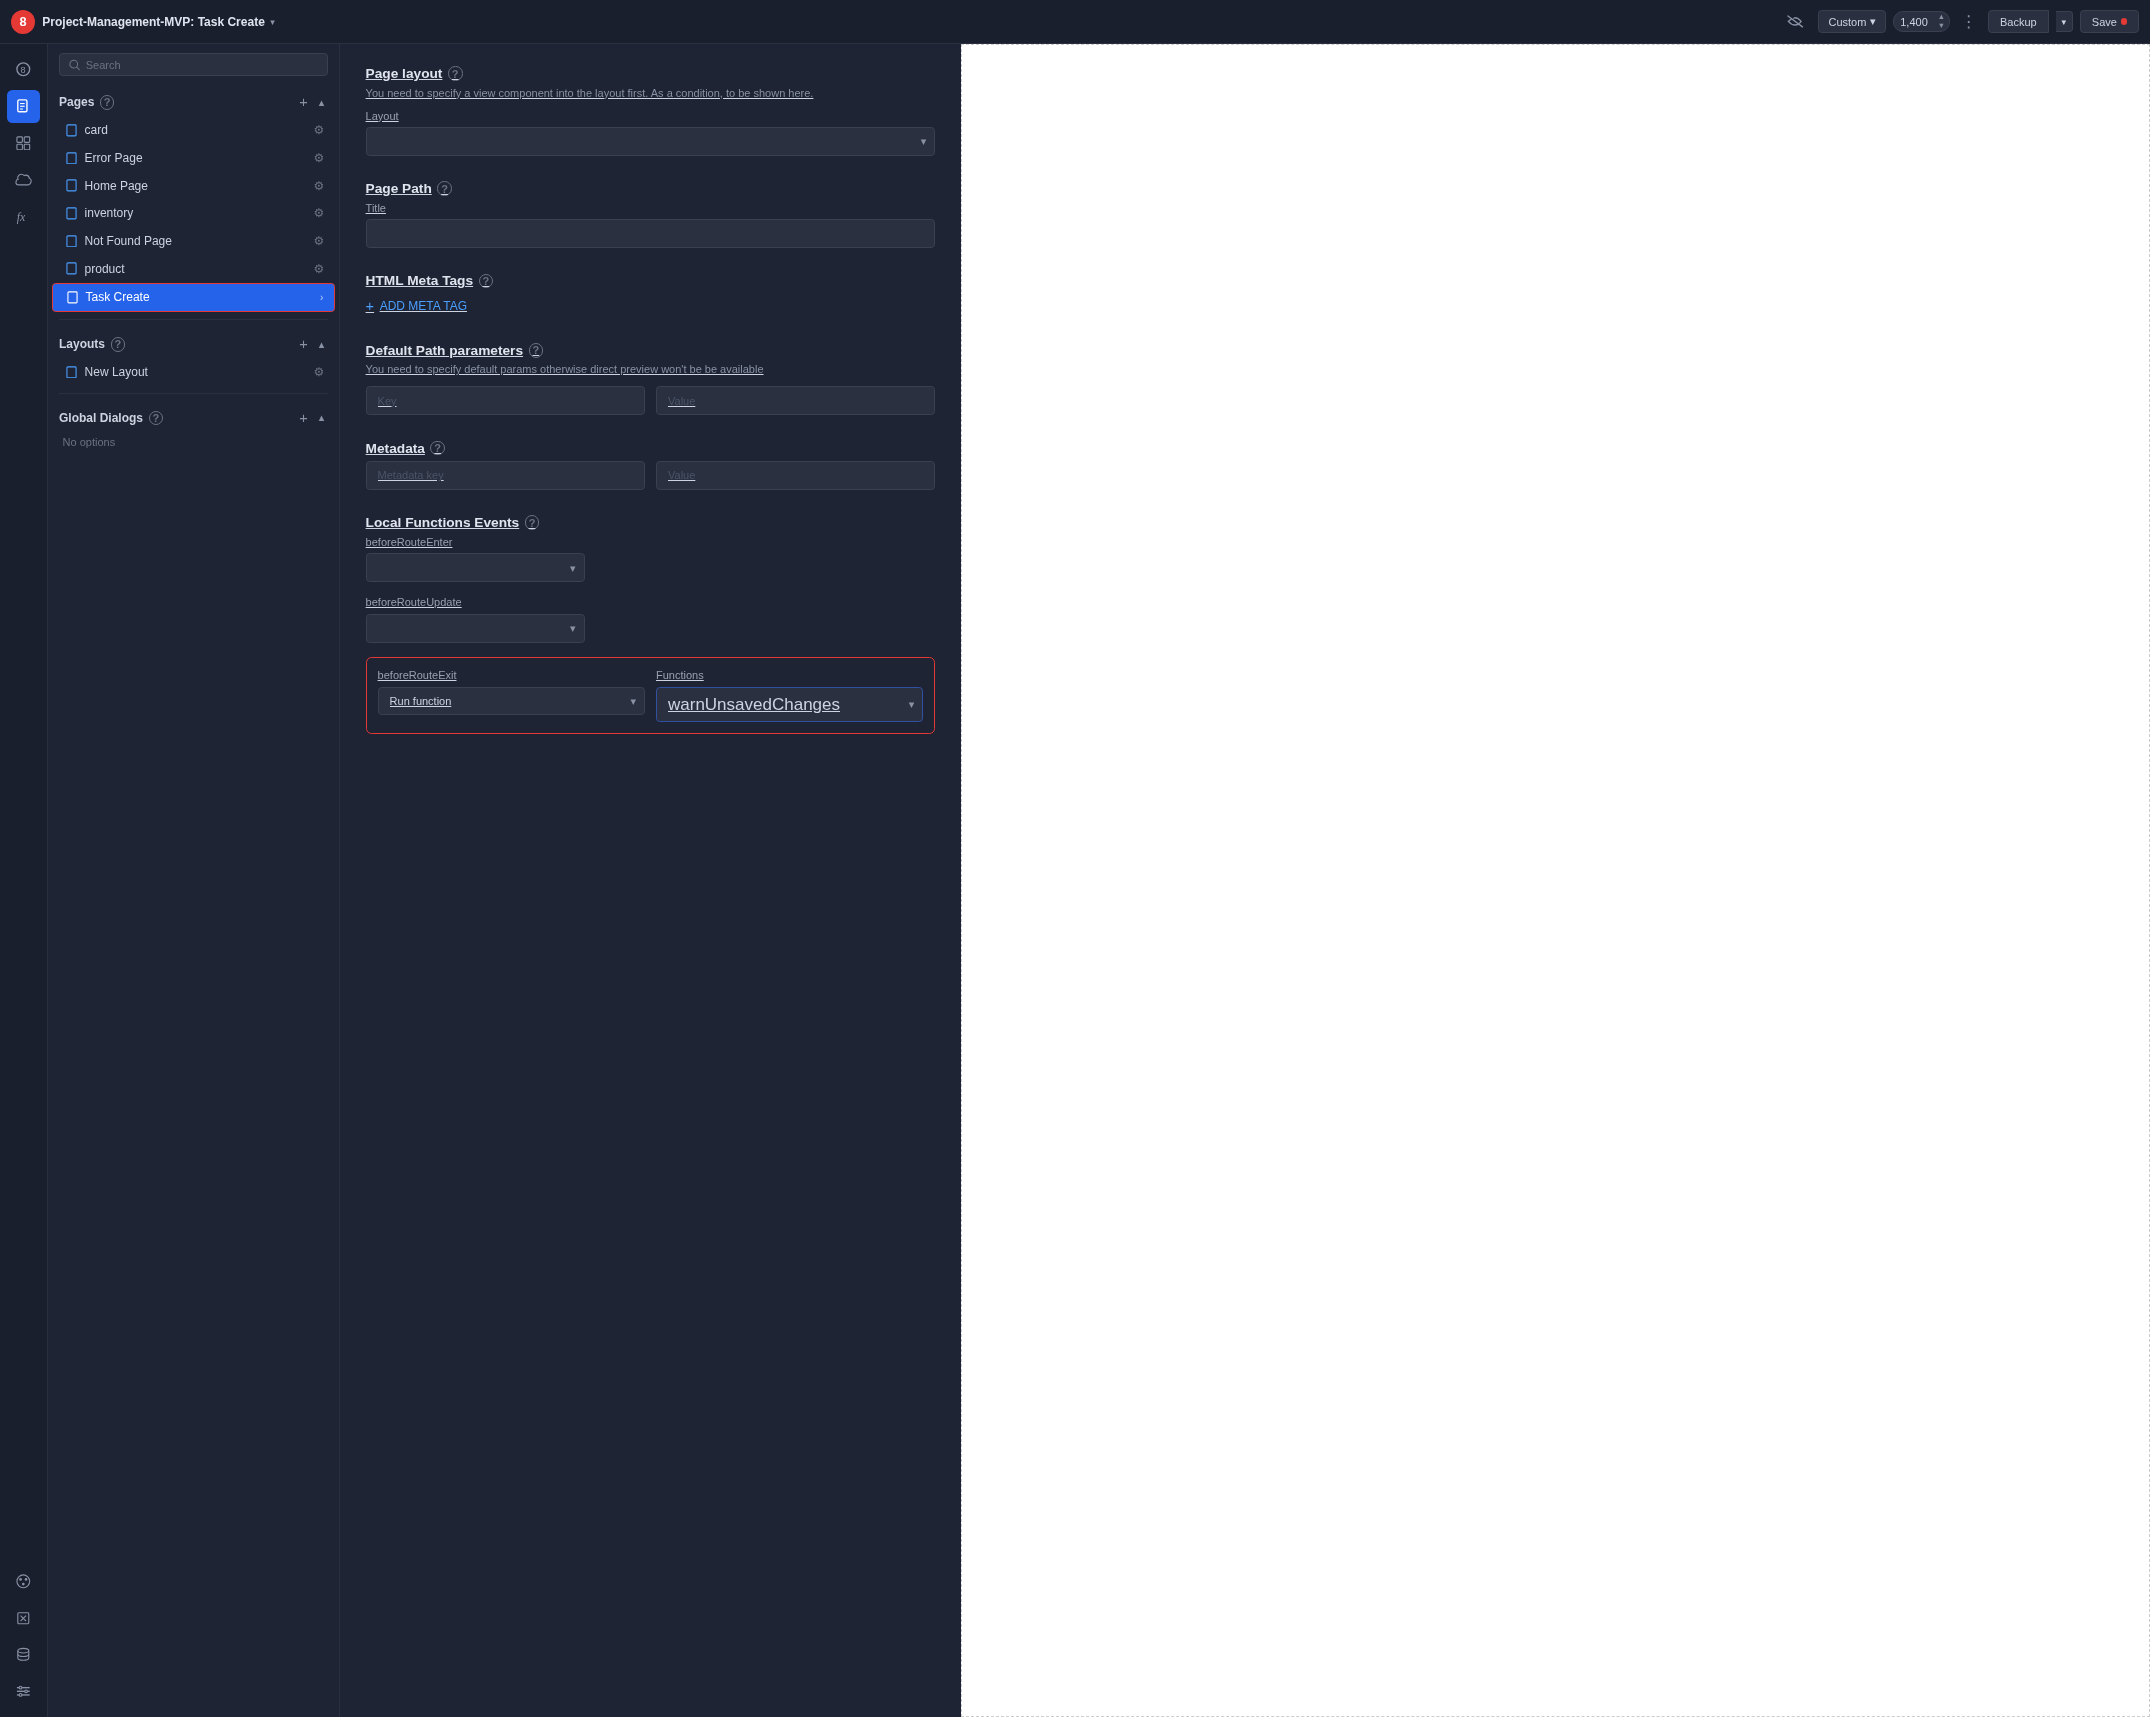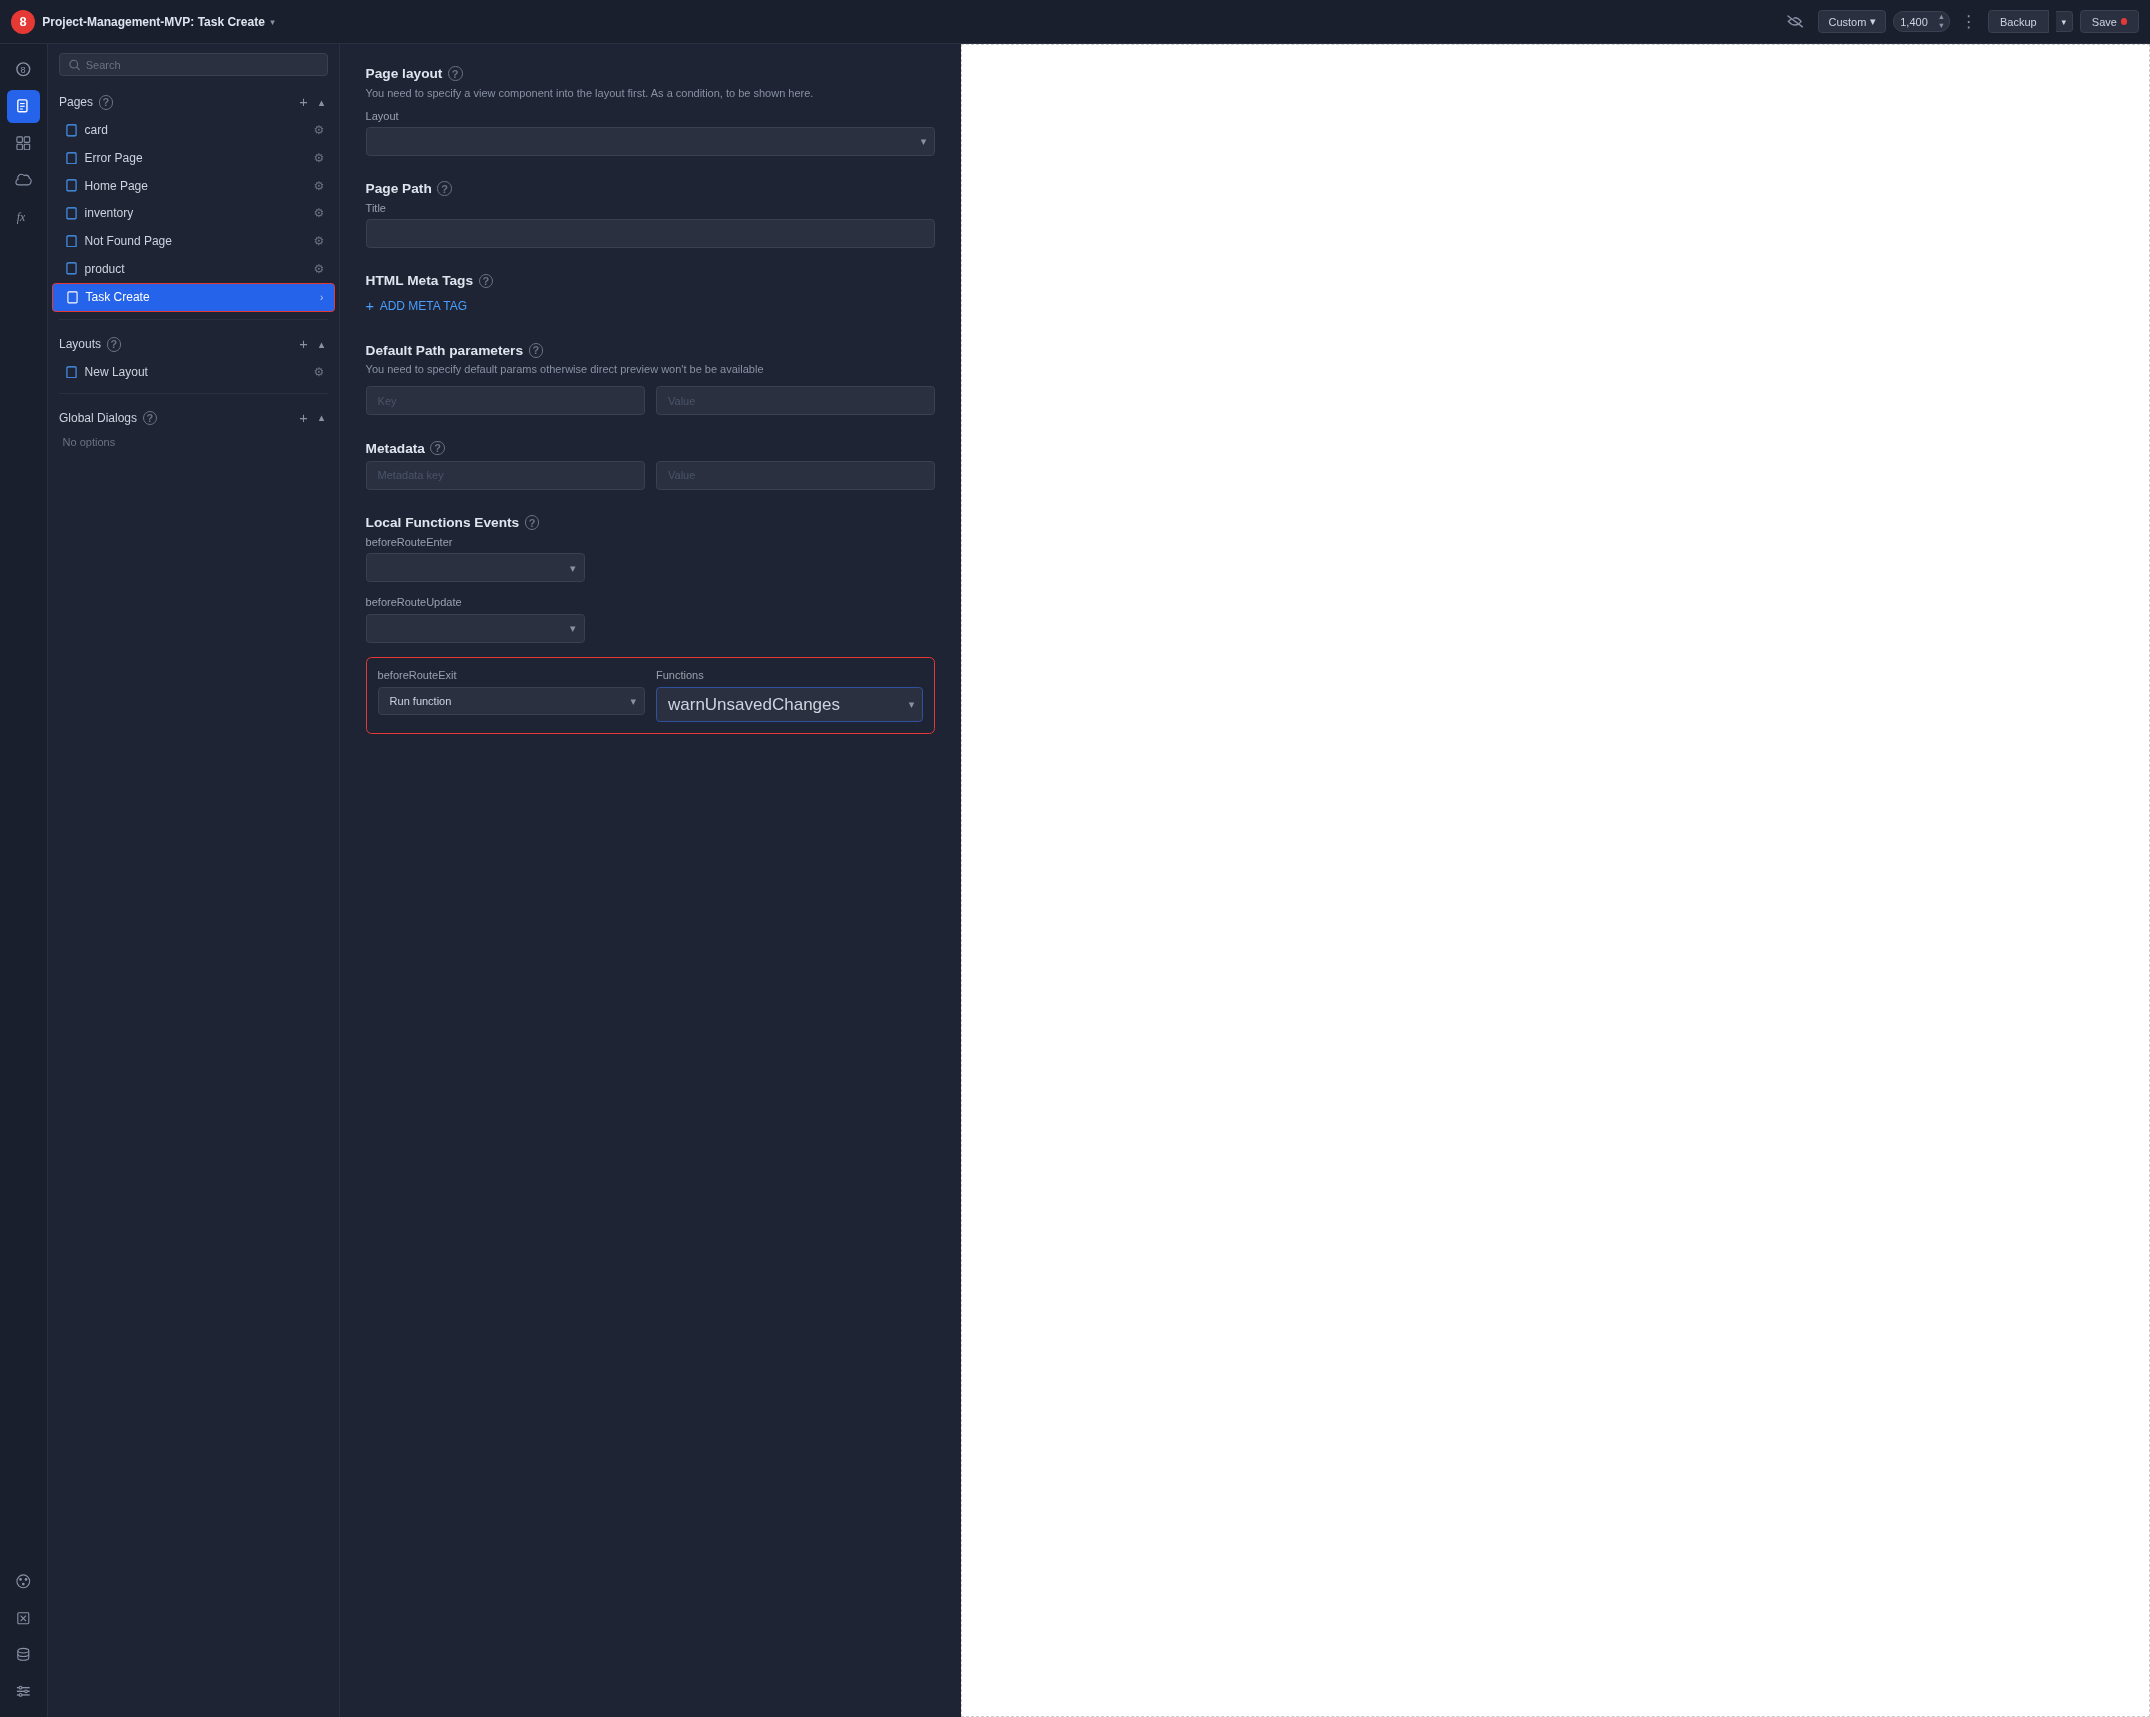--- a/index.html
+++ b/index.html
@@ -37,36 +37,36 @@
     .side-icon-btn.active { background: #2563eb; color: white; }
 
     
     .sidebar { width: 292px; background: #1e2433; border-right: 0.9px solid #2a3040; display: flex; flex-direction: column; overflow-y: auto; flex-shrink: 0; }
     .sidebar-search { padding: 9.1px 11px; }
     .search-input-wrap { display: flex; align-items: center; background: #2a3040; border: 0.9px solid #3a4050; border-radius: 3.7px; padding: 4.6px 9.1px; gap: 5.5px; }
     .search-input-wrap input { background: none; border: none; outline: none; color: #cdd3e0; font-size: 11px; width: 100%; }
     .search-input-wrap input::placeholder { color: #6b7280; }
 
     .section-header { display: flex; align-items: center; padding: 7.3px 11px 3.7px; gap: 5.5px; }
-    .section-title { font-size: 12px; font-weight: 400; color: #cdd3e0; }
+    .section-title { font-size: 12px; font-weight: 700; color: #cdd3e0; }
     .section-help { color: #6b7280; font-size: 10px; cursor: pointer; }
     .section-actions { margin-left: auto; display: flex; align-items: center; gap: 3.7px; }
     .section-btn { background: none; border: none; color: #8892a4; cursor: pointer; font-size: 14.6px; padding: 1.8px 3.7px; display: flex; align-items: center; }
     .section-collapse { background: none; border: none; color: #8892a4; cursor: pointer; font-size: 11px; padding: 1.8px 3.7px; }
 
     .page-item { display: flex; align-items: center; padding: 6.4px 11px 6.4px 14.6px; cursor: pointer; gap: 7.3px; border-radius: 3.7px; margin: 0.9px 3.7px; }
     .page-item.active { background: #2563eb; color: white; border-radius: 3.7px; }
     .page-item.active .page-name { color: white; }
     .page-item.active .page-arrow { color: rgba(255,255,255,0.7); }
     .page-name { flex: 1; font-size: 12px; color: #cdd3e0; }
     .page-gear { color: #6b7280; font-size: 12px; cursor: pointer; background: none; border: none; padding: 0; }
     .page-arrow { color: rgba(255,255,255,0.7); font-size: 10px; }
 
     .sidebar-divider { height: 0.9px; background: #2a3040; margin: 7.3px 11px; }
-    .settings-panel { flex: 1; background: #1e2433; overflow-y: auto; padding: 22px 25.6px; max-width: 621px; }
+    .settings-panel { flex: 1; background: #1e2433; overflow-y: auto; padding: 22px 25.6px; max-width: 621px; text-decoration: underline; }
 
     .panel-section { margin-bottom: 25.6px; }
     .panel-section-title { font-size: 13.7px; font-weight: 600; color: #e0e4ef; margin-bottom: 5.5px; display: flex; align-items: center; gap: 5.5px; }
     .panel-section-desc { font-size: 11px; color: #8892a4; margin-bottom: 11px; }
     .panel-label { font-size: 11px; color: #9aa0ae; margin-bottom: 5.5px; }
     .help-icon { color: #6b7280; font-size: 11px; cursor: pointer; width: 14.6px; height: 14.6px; border-radius: 50%; border: 0.9px solid #6b7280; display: inline-flex; align-items: center; justify-content: center; font-weight: bold; }
 
     .form-select { width: 100%; background: #2a3040; border: 0.9px solid #3a4050; color: #cdd3e0; border-radius: 3.7px; padding: 7.3px 11px; font-size: 11px; appearance: none; cursor: pointer; display: flex; align-items: center; justify-content: space-between; }
     .select-wrap { position: relative; }
     .select-wrap select { width: 100%; background: #2a3040; border: 0.9px solid #3a4050; color: #cdd3e0; border-radius: 3.7px; padding: 7.3px 29px 7.3px 11px; font-size: 11px; appearance: none; cursor: pointer; outline: none; }

